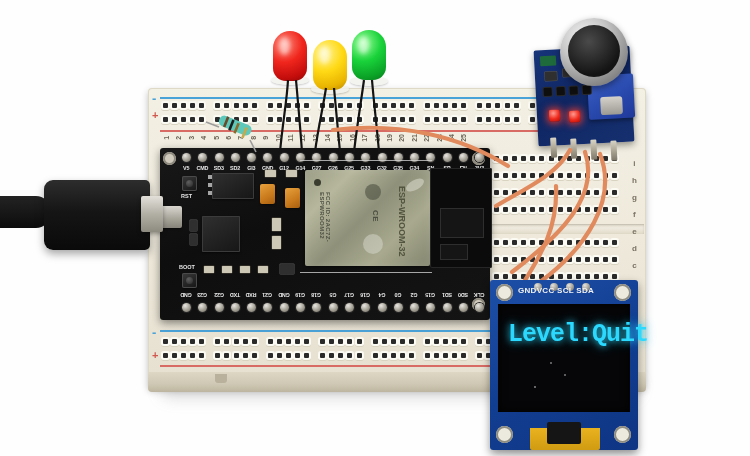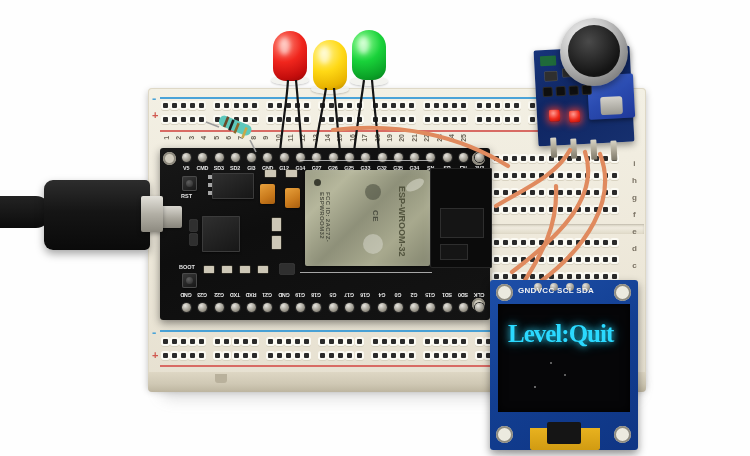--- a/index.html
+++ b/index.html
@@ -121,21 +121,21 @@
   .snd-pin{position:absolute;width:6px;height:20px;border-radius:1px;
       background:linear-gradient(180deg,#d9d5c6,#a39d8c 60%,#7d7868);}
 
   
   .oled{position:absolute;left:490px;top:280px;width:148px;height:170px;
       background:linear-gradient(150deg,#1d4fa8 0%,#123e91 50%,#0f3584 100%);
       border-radius:3px;box-shadow:0 4px 9px rgba(0,0,0,.42);}
   .oled-screen{position:absolute;left:8px;top:24px;width:132px;height:108px;
       background:#060608;box-shadow:inset 0 0 10px rgba(0,0,0,.9);}
   .oled-text{position:absolute;left:10px;top:16px;color:#2bd9ff;font-size:25px;font-weight:700;
-      font-family:Liberation Serif, serif;letter-spacing:-1px;
+      font-family:Liberation Mono, monospace;letter-spacing:-1px;
       text-shadow:0 0 7px rgba(43,217,255,.85),0 0 14px rgba(43,217,255,.45);}
   .oled-pins{position:absolute;left:28px;top:6px;color:#f2f2f2;font-size:8px;font-weight:700;letter-spacing:.3px;}
   .oled-hdr-dot{position:absolute;width:8px;height:8px;border-radius:50%;
       background:radial-gradient(circle at 35% 30%,#e6e4de,#96938a 65%,#6b685f);}
   .oled-mount{position:absolute;width:17px;height:17px;border-radius:50%;background:#eceadf;
       box-shadow:inset 0 0 0 2px #8f8c81;}
   .oled-tab{position:absolute;left:40px;top:148px;width:70px;height:22px;
       background:linear-gradient(180deg,#e8b21f,#d19b12);border-radius:0 0 2px 2px;}
   .oled-tab-blk{position:absolute;left:57px;top:142px;width:34px;height:22px;background:#151515;border-radius:2px;}
   .oled-dust{position:absolute;background:#d8d8d8;border-radius:50%;opacity:.55;}

